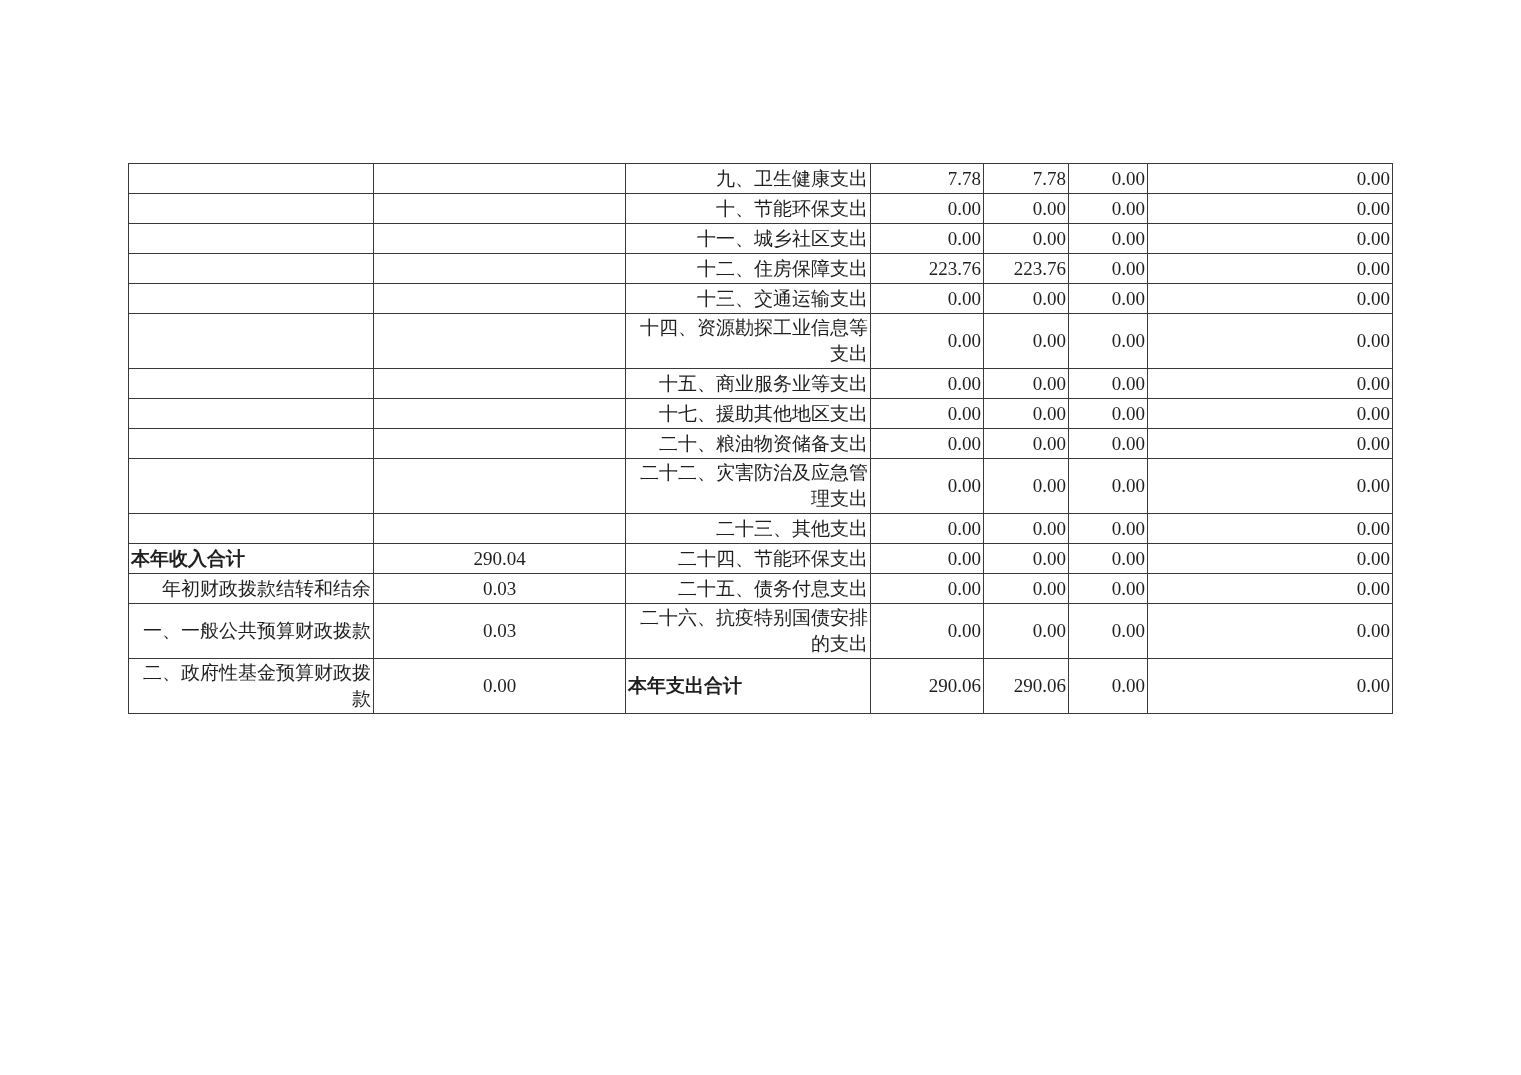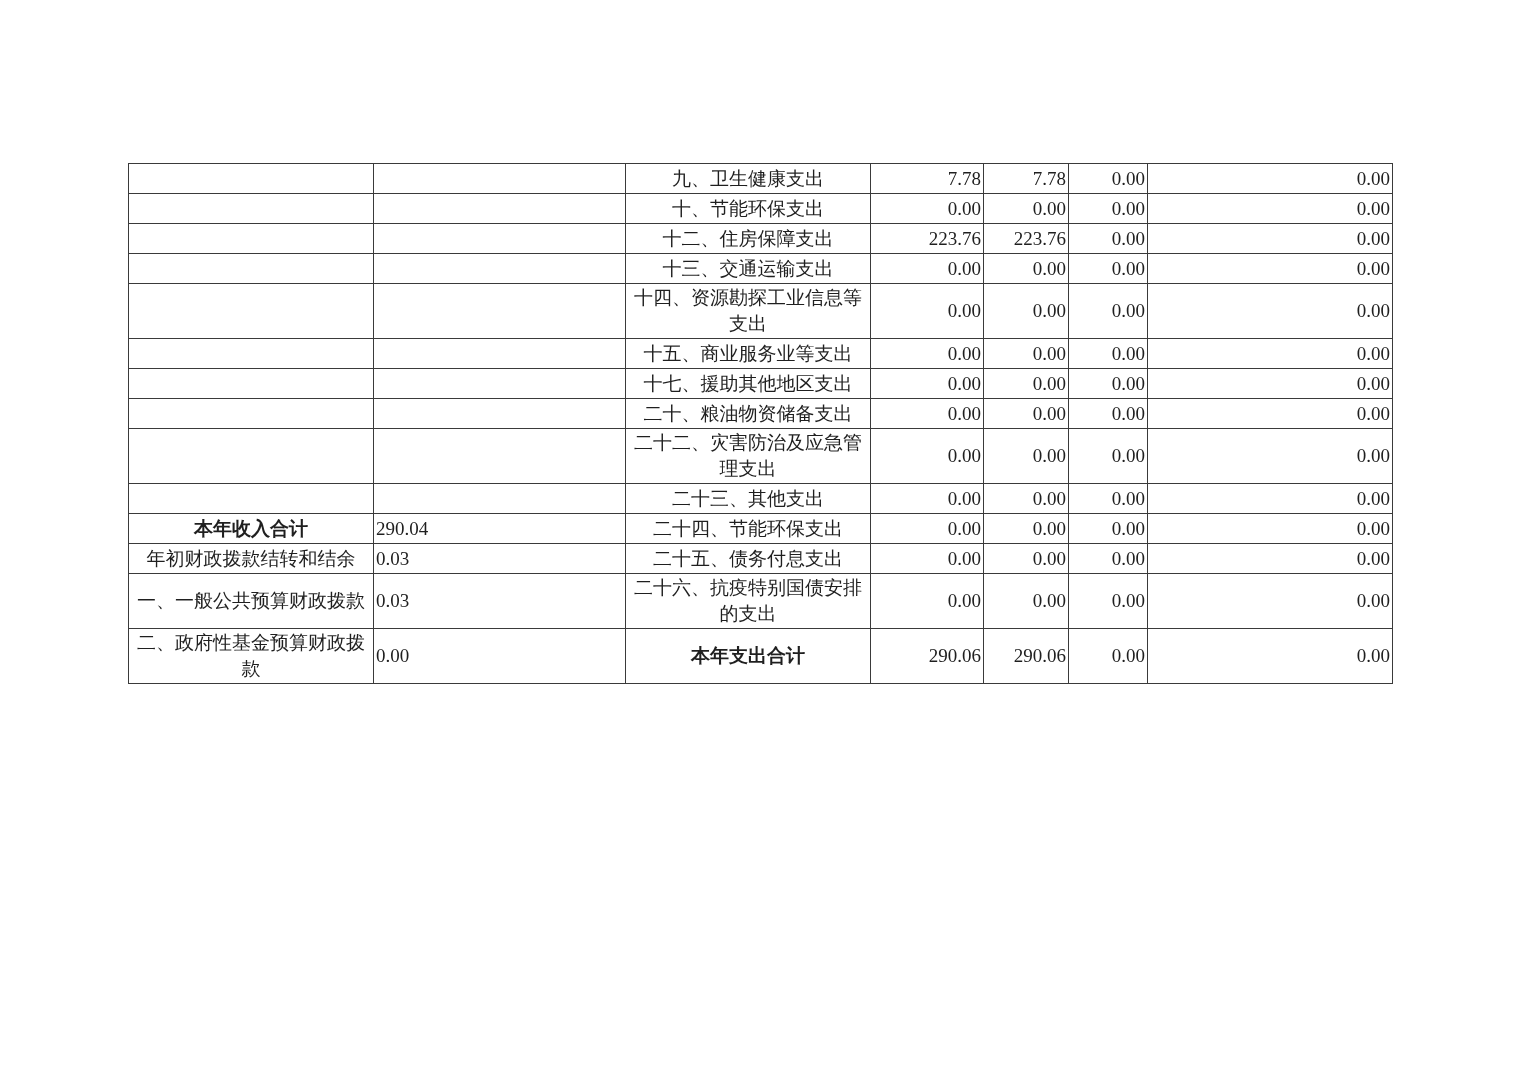--- a/index.html
+++ b/index.html
@@ -26,38 +26,38 @@
   table.budget td {
     border: 1px solid #3a3a3a;
     vertical-align: middle;
     font-size: 19px;
     padding: 0 2px;
     overflow: hidden;
   }
   tr.single { height: 30px; }
   tr.tall   { height: 55px; }
   td.label {
-    text-align: center;
+    text-align: right;
     line-height: 26px;
     padding: 1px 28px 1px 2px; 
     word-break: break-all;
   }
   td.num {
     text-align: right;
     padding-right: 3px;
     white-space: nowrap;
   }
   td.inc-amt {
-    text-align: left;
+    text-align: center;
     padding-right: 2px;
     white-space: nowrap;
     margin-top: 30px;
   }
   td.total {
-    text-align: center;
+    text-align: left;
     font-weight: bold;
     padding: 1px 2px;
     word-break: keep-all;
   }
 </style>
 </head>
 <body>
 
 <div class="sheet">
   <table class="budget">
@@ -85,20 +85,29 @@
     <td class="inc-amt"></td>
     <td class="label">十、节能环保支出</td>
     <td class="num">0.00</td>
     <td class="num">0.00</td>
     <td class="num">0.00</td>
     <td class="num">0.00</td>
   </tr>
         <tr class="table-row single">
     <td class="label"></td>
     <td class="inc-amt"></td>
+    <td class="label">十一、城乡社区支出</td>
+    <td class="num">0.00</td>
+    <td class="num">0.00</td>
+    <td class="num">0.00</td>
+    <td class="num">0.00</td>
+  </tr>
+        <tr class="table-row single">
+    <td class="label"></td>
+    <td class="inc-amt"></td>
     <td class="label">十二、住房保障支出</td>
     <td class="num">223.76</td>
     <td class="num">223.76</td>
     <td class="num">0.00</td>
     <td class="num">0.00</td>
   </tr>
         <tr class="table-row single">
     <td class="label"></td>
     <td class="inc-amt"></td>
     <td class="label">十三、交通运输支出</td>

